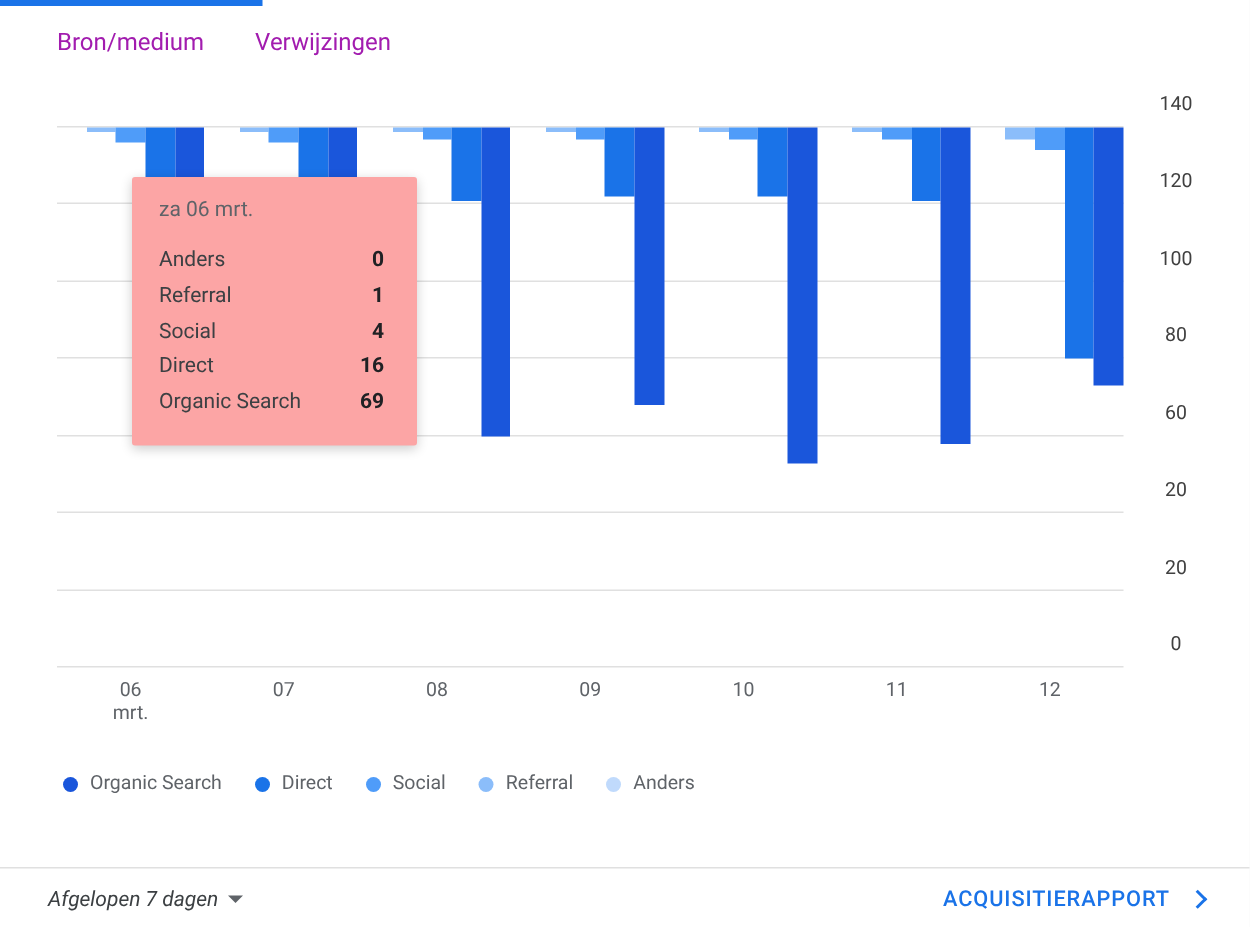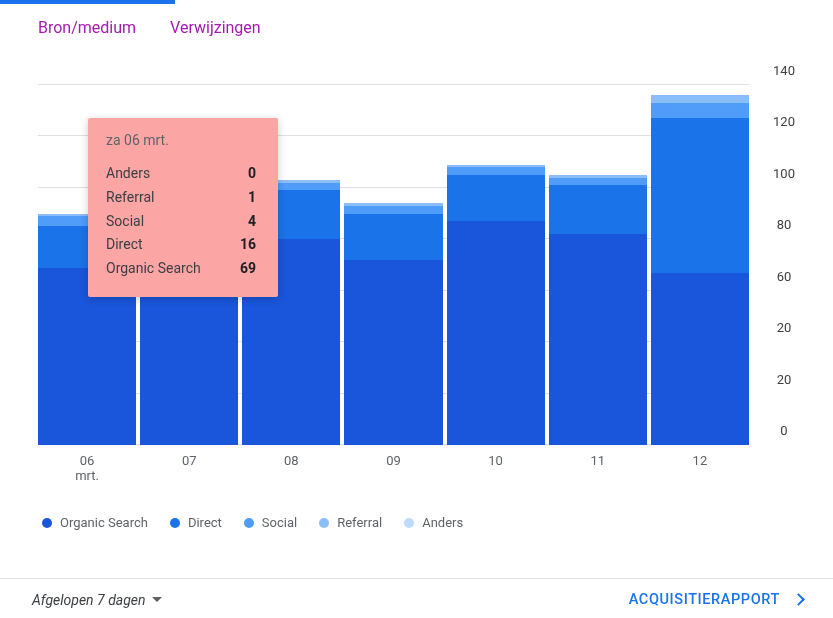--- a/index.html
+++ b/index.html
@@ -65,21 +65,21 @@
     position: absolute;
     left: 0; right: 60px;
     top: 20px; bottom: 60px;
     display: flex;
     align-items: flex-end;
     gap: 4px;
   }
   .bar-col {
     flex: 1;
     display: flex;
-    flex-direction: column;
+    flex-direction: row;
     justify-content: flex-end;
     height: 100%;
     position: relative;
   }
   .seg { width: 100%; }
   .x-label {
     position: absolute;
     top: 100%;
     left: 50%;
     transform: translateX(-50%);

